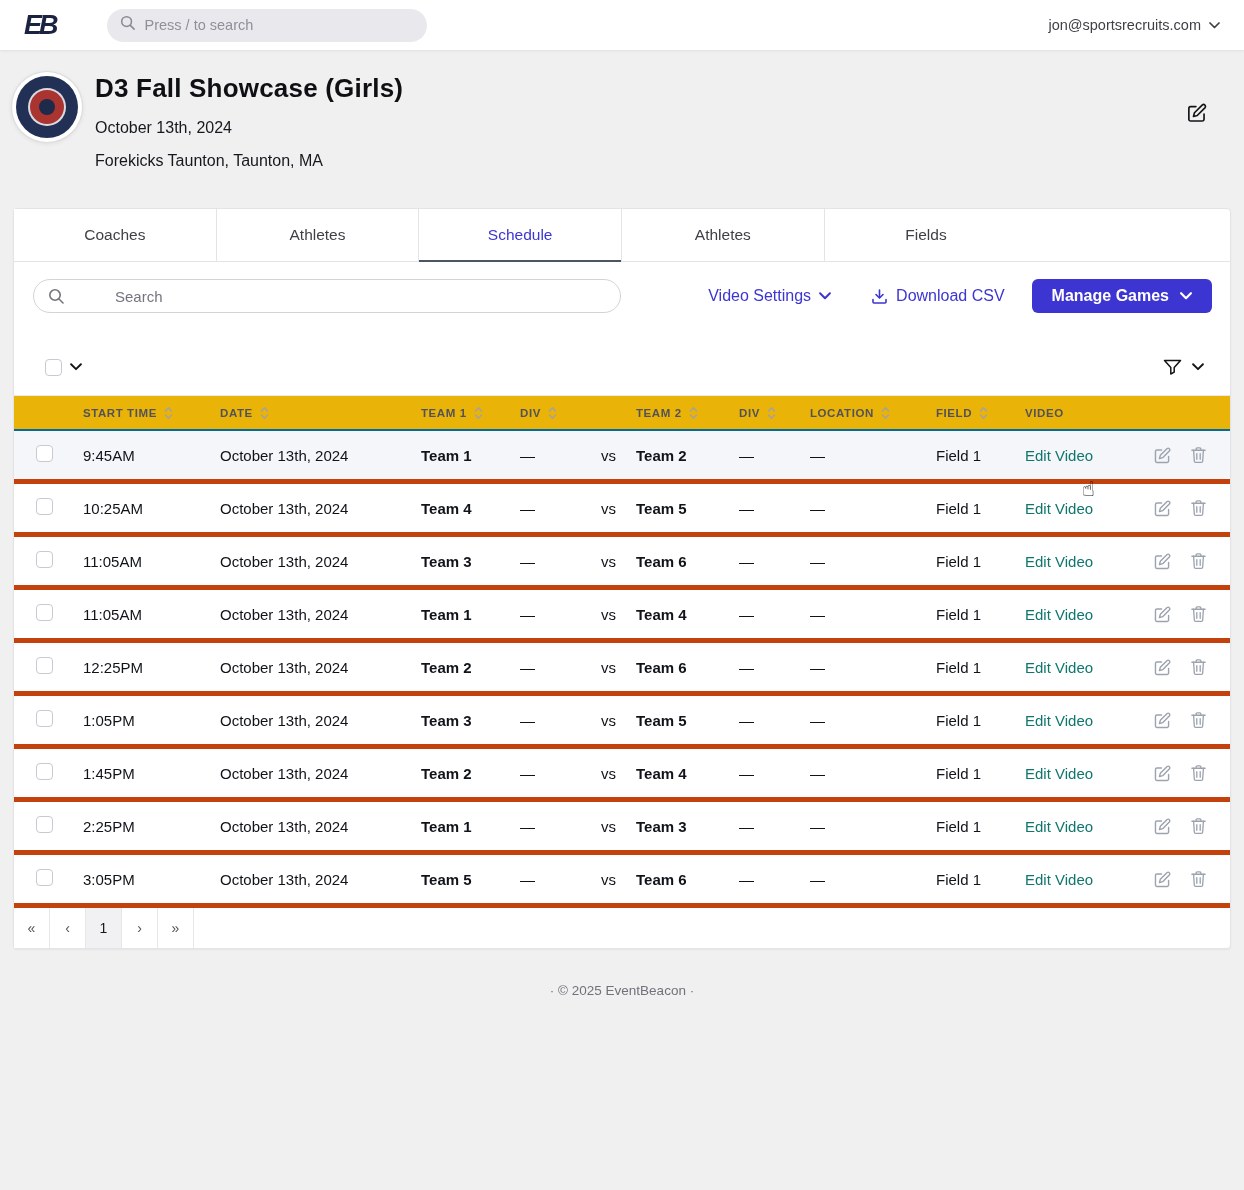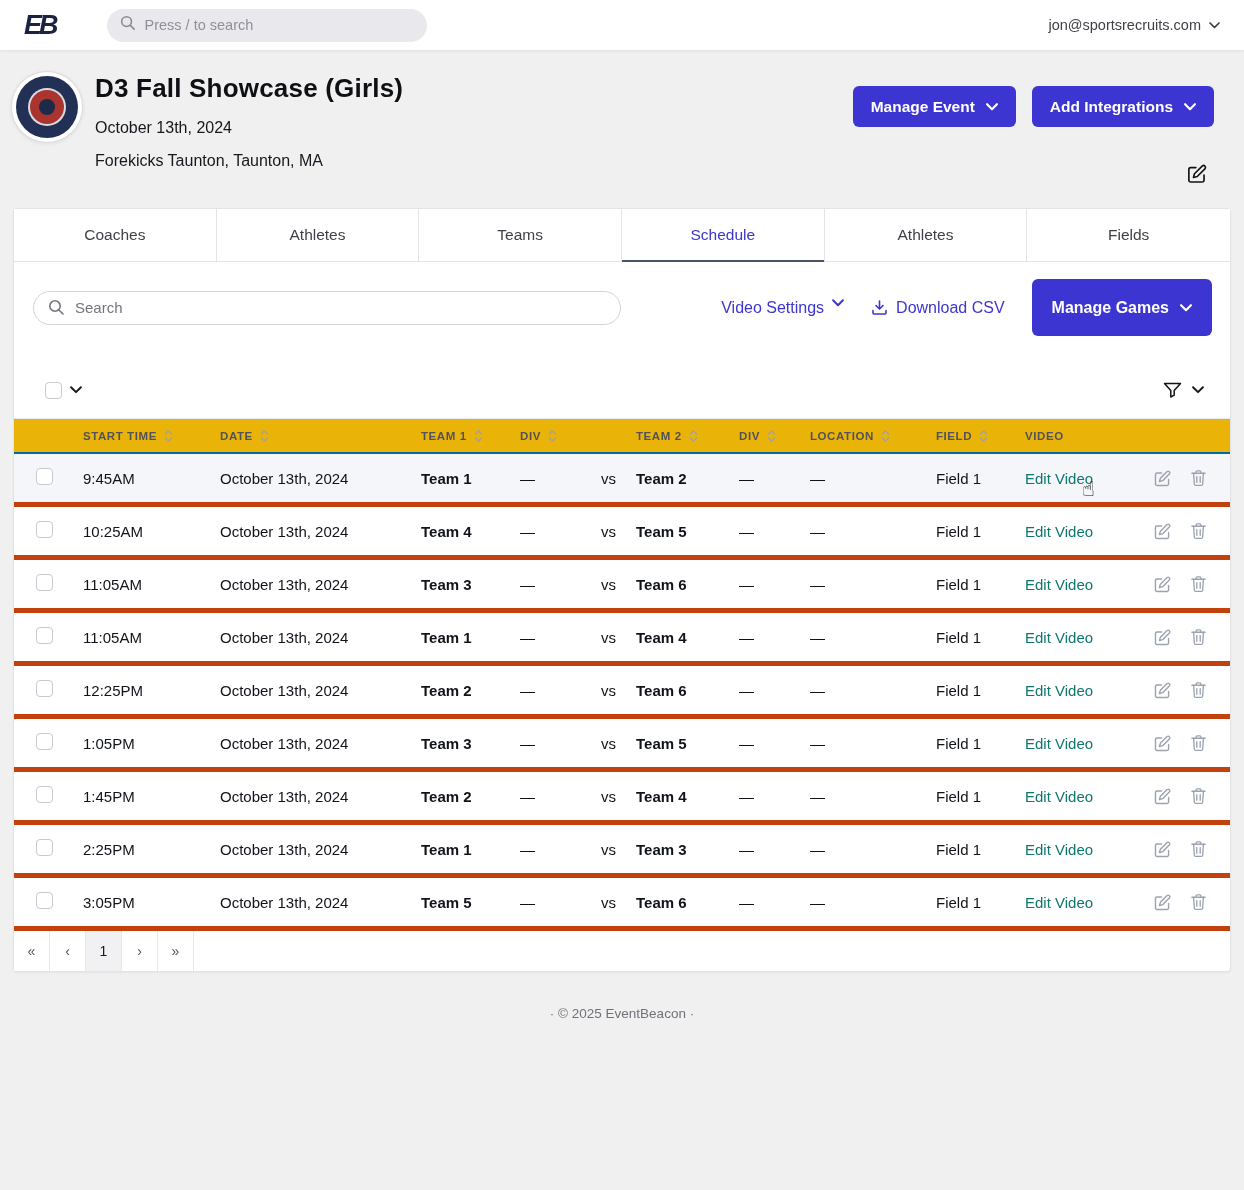--- a/index.html
+++ b/index.html
@@ -87,29 +87,29 @@
   }
 
   
   .toolbar { display: flex; align-items: center; padding: 17px 18px 26px 19px; }
   .search-box {
     width: 588px; height: 34px; border: 1px solid #d4d4d8; border-radius: 17px;
     display: flex; align-items: center; gap: 10px; padding: 0 14px; color: #74747e;
   }
   .search-box input {
     border: none; outline: none; background: transparent; width: 100%;
-    font-family: inherit; font-size: 15px; color: #15803d;
+    font-family: inherit; font-size: 15px; color: #15803d; margin-left: 40px;
   }
   .search-box input::placeholder { color: #74747e; }
   .toolbar-right { margin-left: auto; display: flex; align-items: center; gap: 27px; }
   .link-btn {
-    color: #3d35d1; font-size: 16px; display: inline-flex; 
-    gap: 8px; cursor: pointer; white-space: nowrap;
-  }
-  .btn-lg { height: 57px; font-size: 16px; padding: 0 20px; }
+    color: #3d35d1; font-size: 16px; display: inline-flex; align-items: center;
+    gap: 8px; cursor: pointer; white-space: nowrap; margin-left: 13px;
+  }
+  .btn-lg { height: 34px; font-size: 16px; padding: 0 20px; }
 
   
   .bulk-row { display: flex; align-items: center; height: 56px; padding: 0 26px 0 31px; }
   .bulk-left { display: flex; align-items: center; gap: 8px; color: #131316; }
   .bulk-right { margin-left: auto; display: flex; align-items: center; gap: 10px; color: #131316; }
   .checkbox {
     width: 17px; height: 17px; border: 1px solid #c9c9d1; border-radius: 4px;
     background: #fff; display: inline-block; cursor: pointer;
   }
 
@@ -181,38 +181,20 @@
     <div class="badge-mid">
       <div class="badge-core"></div>
     </div>
   </div>
   <div class="header-info">
     <h1 class="event-title">D3 Fall Showcase (Girls)</h1>
     <div class="event-date">October 13th, 2024</div>
     <div class="event-venue">Forekicks Taunton, Taunton, MA</div>
   </div>
   <div class="header-right">
-    <div class="header-buttons">
-      <button class="btn">
-        <span>Manage Event</span>
-        <span style="line-height:0">
-          <svg width="12" height="8" viewBox="0 0 11 7" fill="none" stroke="currentColor" stroke-width="2" stroke-linecap="round" stroke-linejoin="round">
-              <path d="M1 1l4.5 4.5L10 1"></path>
-            </svg>
-        </span>
-      </button>
-      <button class="btn">
-        <span>Add Integrations</span>
-        <span style="line-height:0">
-          <svg width="12" height="8" viewBox="0 0 11 7" fill="none" stroke="currentColor" stroke-width="2" stroke-linecap="round" stroke-linejoin="round">
-              <path d="M1 1l4.5 4.5L10 1"></path>
-            </svg>
-        </span>
-      </button>
-    </div>
     <div class="edit-event">
       <svg width="22" height="22" viewBox="0 0 20 20" fill="none" stroke="currentColor" stroke-width="1.5" stroke-linecap="round" stroke-linejoin="round">
           <path d="M9 4.2H4.2a1.6 1.6 0 0 0-1.6 1.6v9.9a1.6 1.6 0 0 0 1.6 1.6h10.6a1.6 1.6 0 0 0 1.6-1.6V11"></path>
           <path d="M14.9 2.6a1.8 1.8 0 0 1 2.5 2.5L10.2 12.3l-3.4.9.9-3.4z"></path>
         </svg>
     </div>
   </div>
 </section>
 
 <div class="card">
@@ -220,23 +202,20 @@
   <nav class="tabs">
 
       <div class="tab">
         <span>Coaches</span>
       </div>
 
       <div class="tab">
         <span>Athletes</span>
       </div>
 
-      <div class="tab">
-        <span>Teams</span>
-      </div>
 
       <div class="tab active">
         <span>Schedule</span>
       </div>
 
       <div class="tab">
         <span>Athletes</span>
       </div>
 
       <div class="tab">

